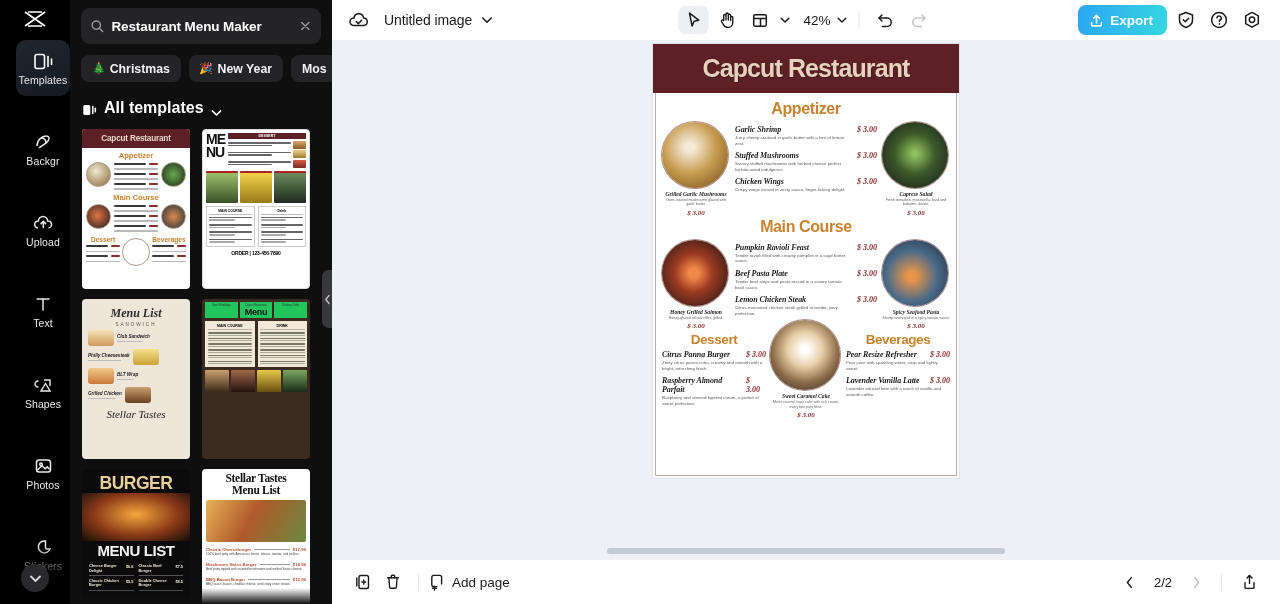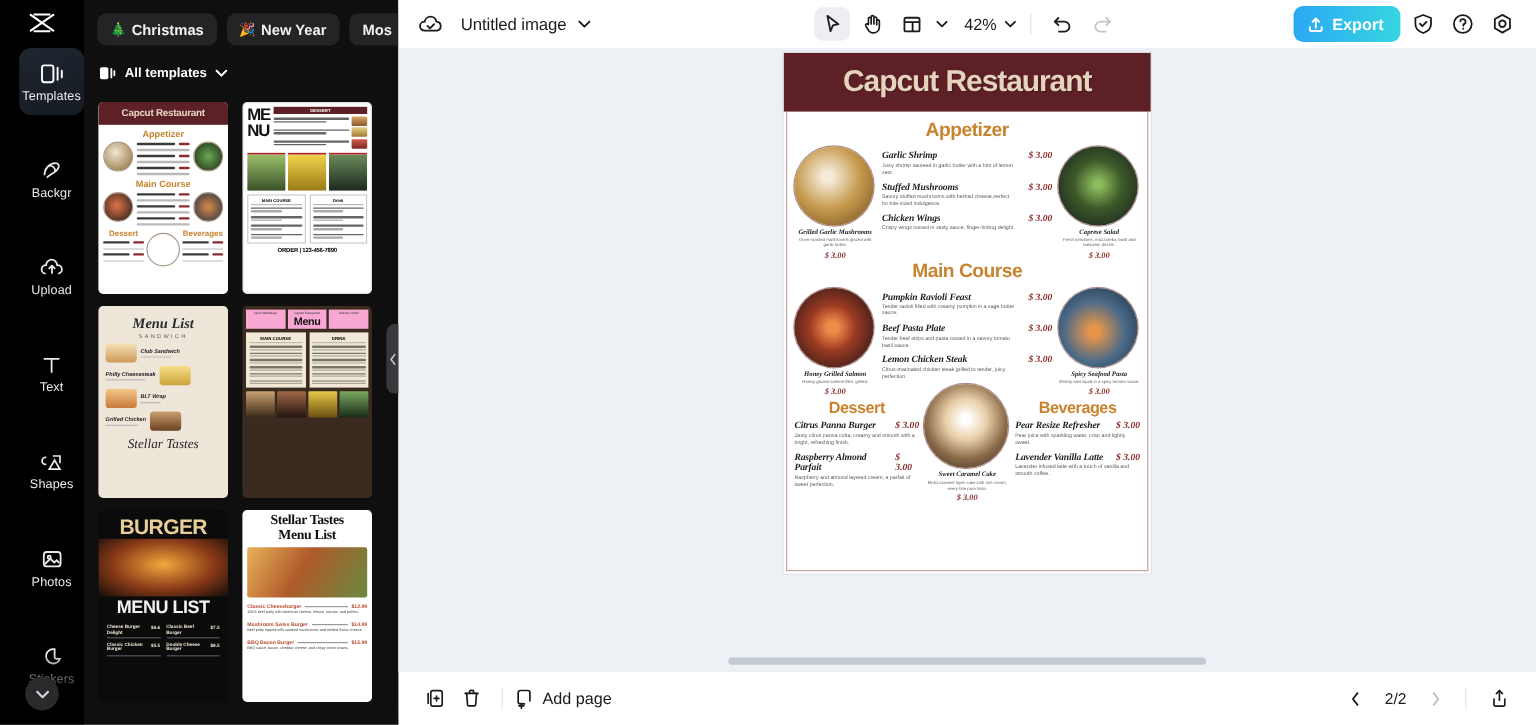--- a/index.html
+++ b/index.html
@@ -55,22 +55,22 @@
   }
   .search-box input::placeholder { color: #8a8a8f; font-weight: 400; }
   .chips { display: flex; gap: 8px; padding: 11px 0 0 11px; overflow: hidden; height: 47px; }
   .chip {
     background: #242427; color: #f1f1f3; border-radius: 8px;
     height: 27px; display: flex; align-items: center; gap: 4px;
     padding: 0 11px; font-size: 12.3px; font-weight: 700; white-space: nowrap; cursor: pointer;
   }
   .chip .emo { font-size: 11px; }
   .alltpl {
-    display: flex; align-items: center; gap: 7px; padding: 2px 0 0 12px;
-    color: #fff; font-size: 11px; font-weight: 700; cursor: pointer; height: 26px;
+    display: flex; align-items: flex-end; gap: 7px; padding: 2px 0 0 12px;
+    color: #fff; font-size: 16px; font-weight: 700; cursor: pointer; height: 26px;
   }
   .grid {
     display: grid; grid-template-columns: 108px 108px; gap: 10px 12px;
     padding: 12px 0 0 12px;
   }
   .thumb {
     width: 108px; height: 160px; border-radius: 4px; overflow: hidden;
     background: #fff; cursor: pointer; position: relative;
   }
 
@@ -112,21 +112,21 @@
   .t3 .t3row { display:flex; align-items:center; gap:3px; padding:3px 6px 0; }
   .t3 .t3fd { width:26px; height:16px; border-radius:3px; flex:0 0 26px; }
   .t3 .t3nm { font-size:4.6px; font-weight:800; font-style:italic; color:#222; }
   .t3 .t3d2 { height:1.5px; background:#bbb; border-radius:1px; margin-top:1.5px; width:80%; }
   .t3 .t3scr { font-family:"Liberation Serif", serif; font-style:italic; font-size:11px;
        text-align:center; margin-top:5px; color:#222; }
 
   
   .t4 { background:#3a2a20; padding:3px; }
   .t4 .t4top { display:flex; gap:2px; }
-  .t4 .t4bx { background:#f9a8d4; flex:1; padding:1.5px; }
+  .t4 .t4bx { background:#22c55e; flex:1; padding:1.5px; }
   .t4 .t4ttl { font-size:9px; font-weight:800; text-align:center; color:#111; letter-spacing:-.3px; }
   .t4 .t4mini { font-size:2.6px; text-align:center; color:#333; line-height:3.4px; }
   .t4 .t4cols { display:flex; gap:3px; margin-top:3px; }
   .t4 .t4col { flex:1; background:#f2e8d8; padding:2.5px; }
   .t4 .t4ch { font-size:3.6px; font-weight:800; text-align:center; border-bottom:.5px solid #bba; padding-bottom:1px; }
   .t4 .t4ln { height:1.5px; background:#776; border-radius:1px; margin:2.2px 0 1px; }
   .t4 .t4ln2 { height:1px; background:#aa9; border-radius:1px; }
   .t4 .t4imgs { display:flex; gap:2px; margin-top:3px; }
   .t4 .t4i { flex:1; height:22px; border-radius:1px; }
 
@@ -386,20 +386,32 @@
     <div class="rail-fade"></div>
     <div class="rail-more">
       <svg width="13" height="9" viewBox="0 0 13 9" fill="none" stroke="#d6d6da" stroke-width="1.8" stroke-linecap="round" stroke-linejoin="round">
         <path d="M2 2.5 L6.5 7 L11 2.5"></path>
       </svg>
     </div>
   </div>
 
   <div class="panel">
 
+    <div class="search-wrap">
+      <div class="search-box">
+        <svg width="16" height="16" viewBox="0 0 16 16" fill="none" stroke="#9a9aa0" stroke-width="1.6">
+          <circle cx="7" cy="7" r="4.6"></circle>
+            <path d="M10.4 10.4 L14 14" stroke-linecap="round"></path>
+        </svg>
+        <input type="text" value="Restaurant Menu Maker" placeholder="Search templates" style="">
+        <svg width="14" height="14" viewBox="0 0 14 14" fill="none" stroke="#9a9aa0" stroke-width="1.5" stroke-linecap="round">
+          <path d="M3 3 L11 11 M11 3 L3 11"></path>
+        </svg>
+      </div>
+    </div>
 
     <div class="chips">
       <div class="chip">
         <span class="emo">🎄</span>
         <span>Christmas</span>
       </div>
       <div class="chip">
         <span class="emo">🎉</span>
         <span>New Year</span>
       </div>

